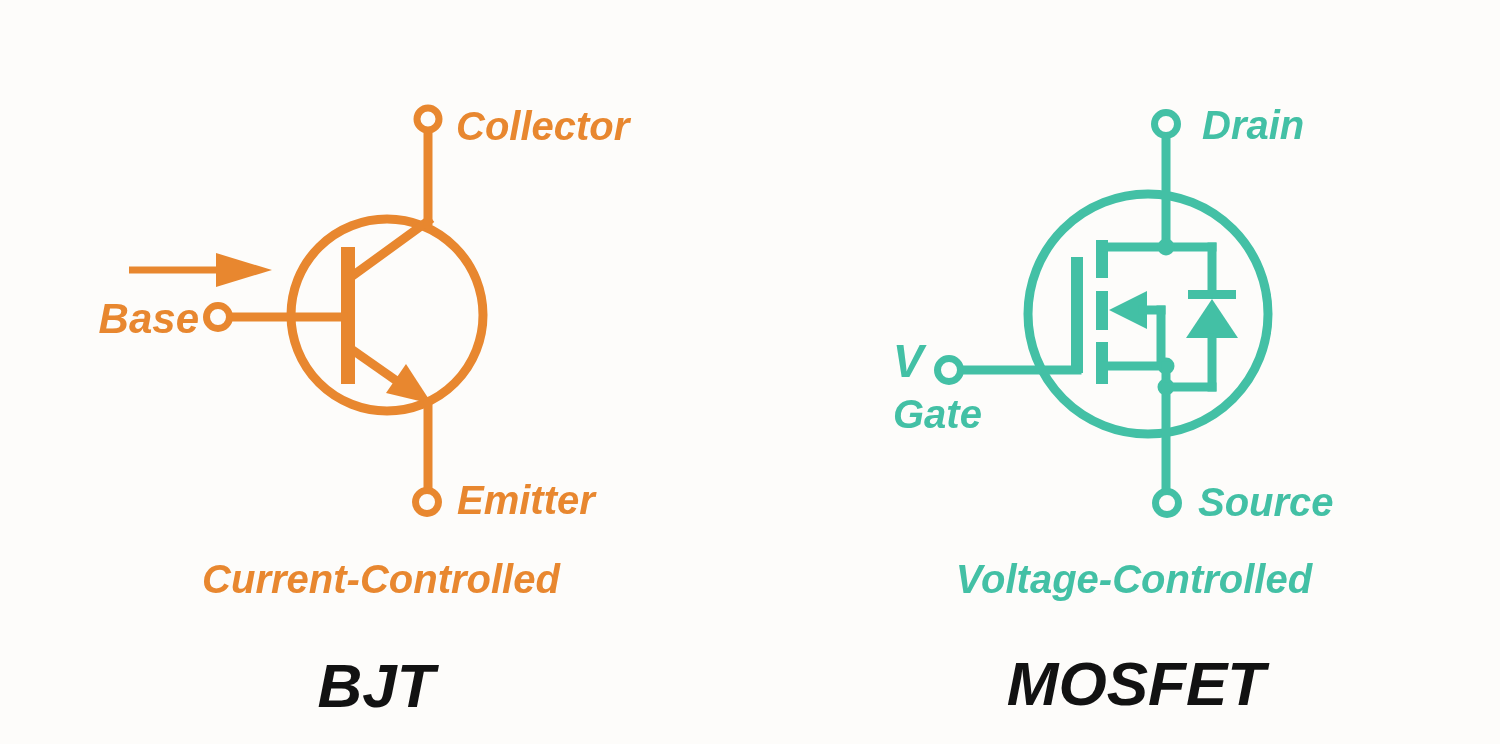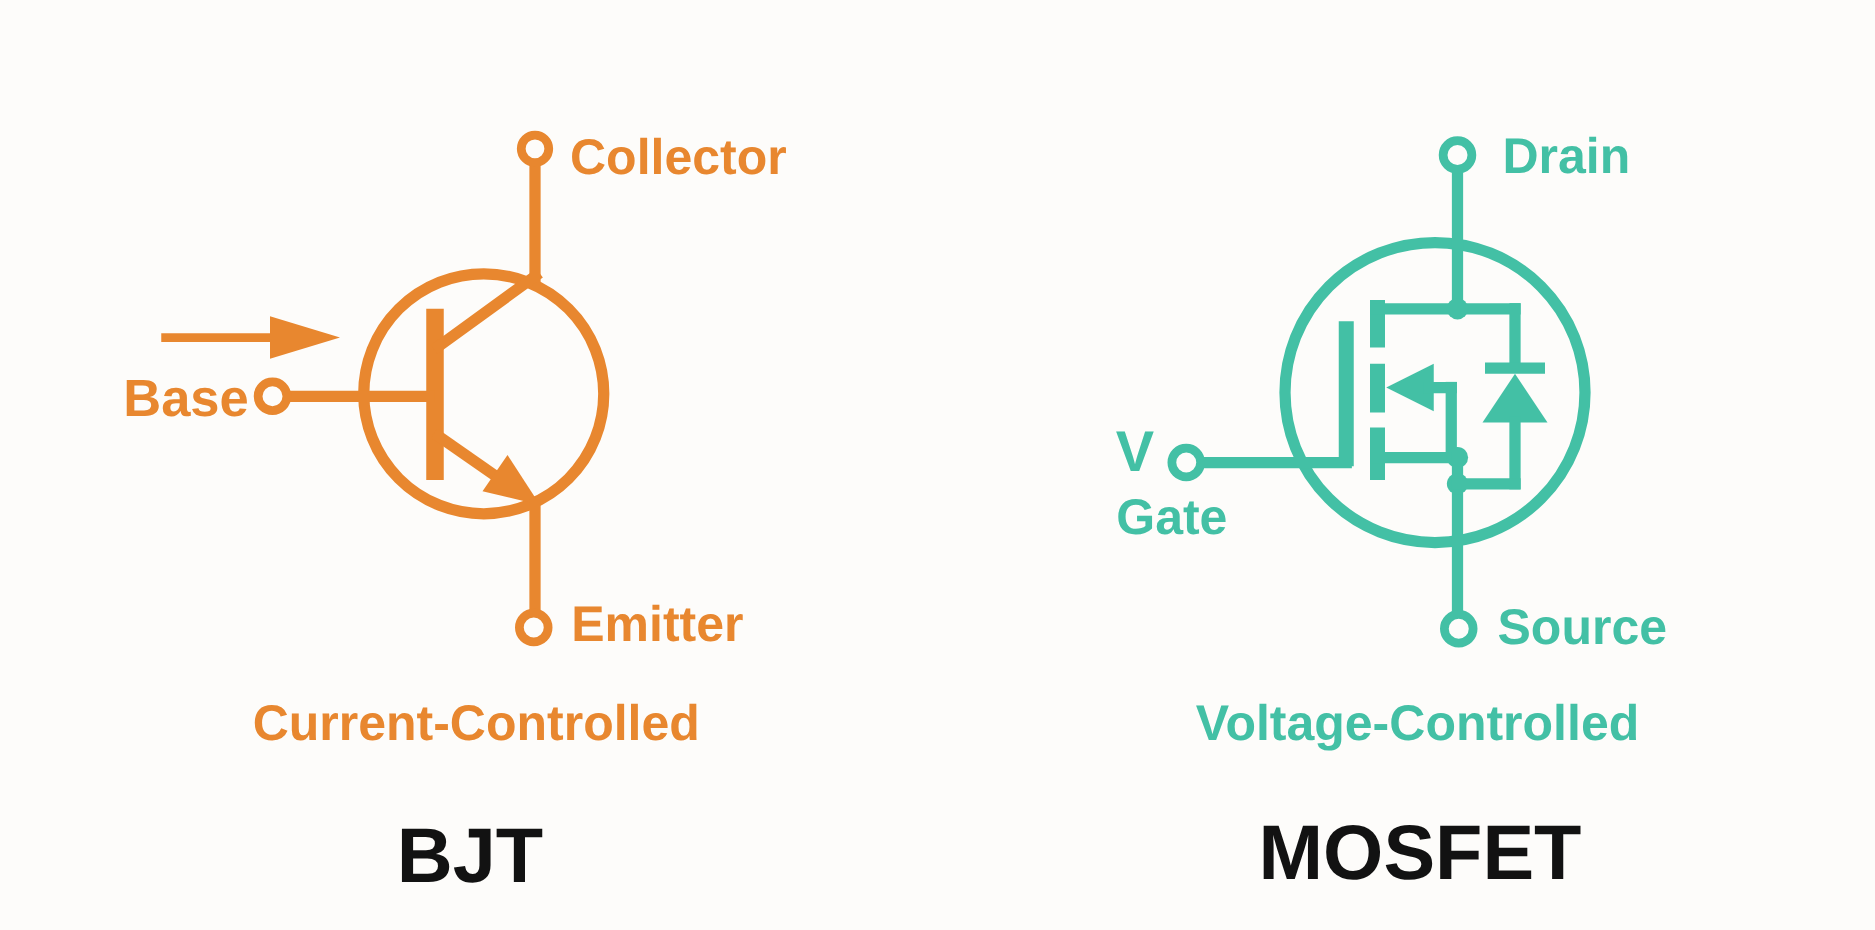--- a/index.html
+++ b/index.html
@@ -9,20 +9,21 @@
   body {
     font-family: "Liberation Sans", sans-serif;
     background: #FDFCFA;
   }
   .canvas {
     position: relative;
     width: 1500px;
     height: 744px;
     background: var(--canvas-bg, #FDFCFA);
     overflow: hidden;
+    font-style: italic;
   }
   svg { display: block; }
 
   
   .bjt-line     { stroke: var(--bjt); stroke-width: 9; fill: none; stroke-linecap: square; }
   .bjt-thinline { stroke: var(--bjt); stroke-width: 7; fill: none; stroke-linecap: butt; }
   .bjt-fill     { fill: var(--bjt); stroke: none; }
   .bjt-terminal { stroke: var(--bjt); stroke-width: 7; fill: none; }
   .bjt-text     { fill: var(--bjt); font-weight: bold; font-size: 40px; }
   .bjt-text-sm  { fill: var(--bjt); font-weight: bold; font-size: 42px; }

